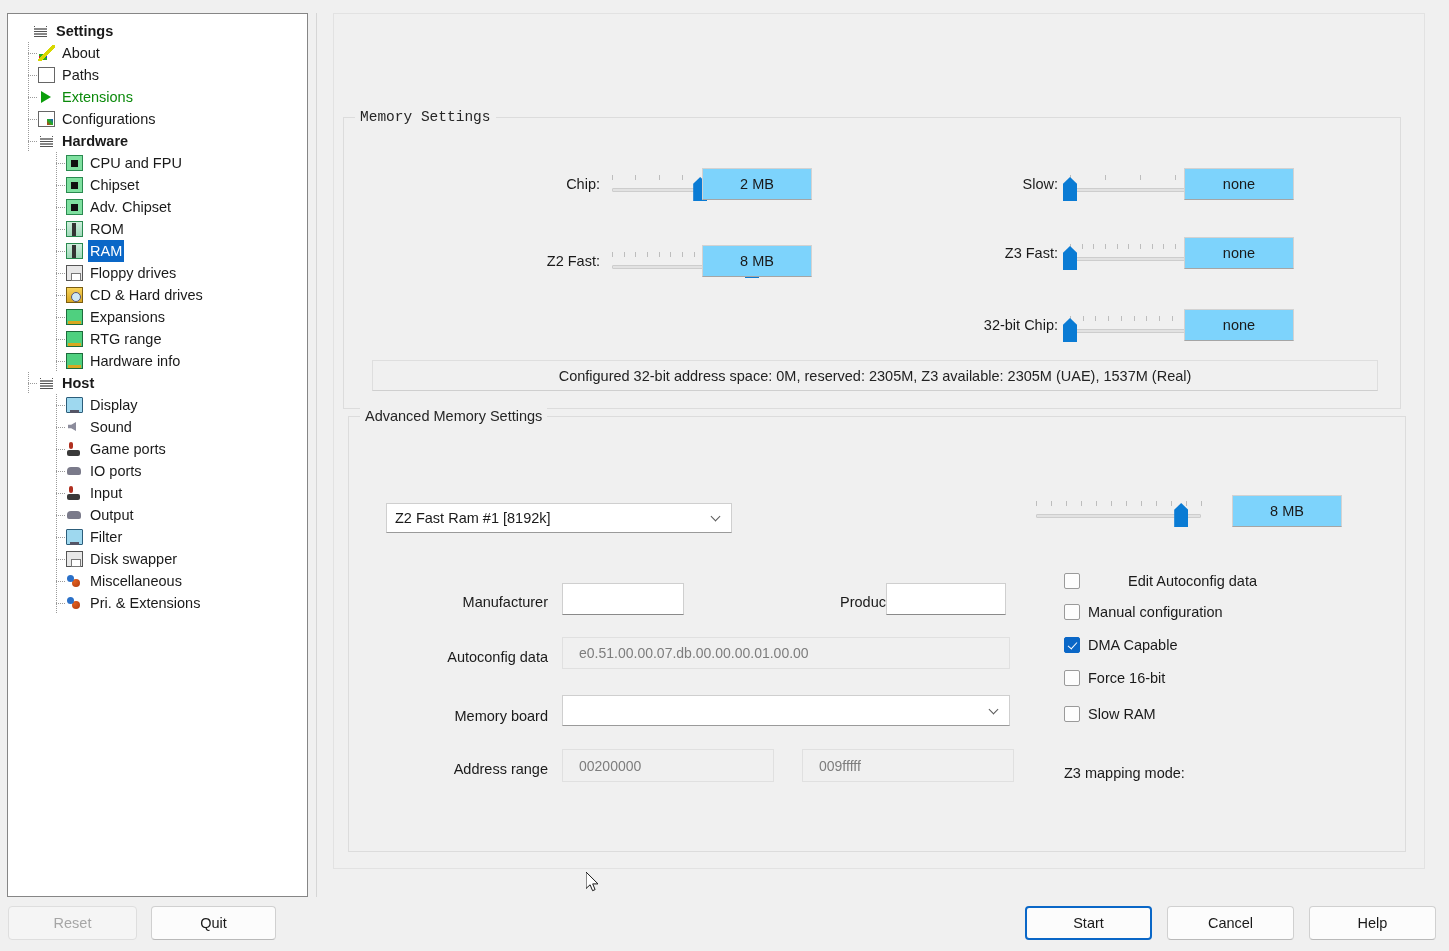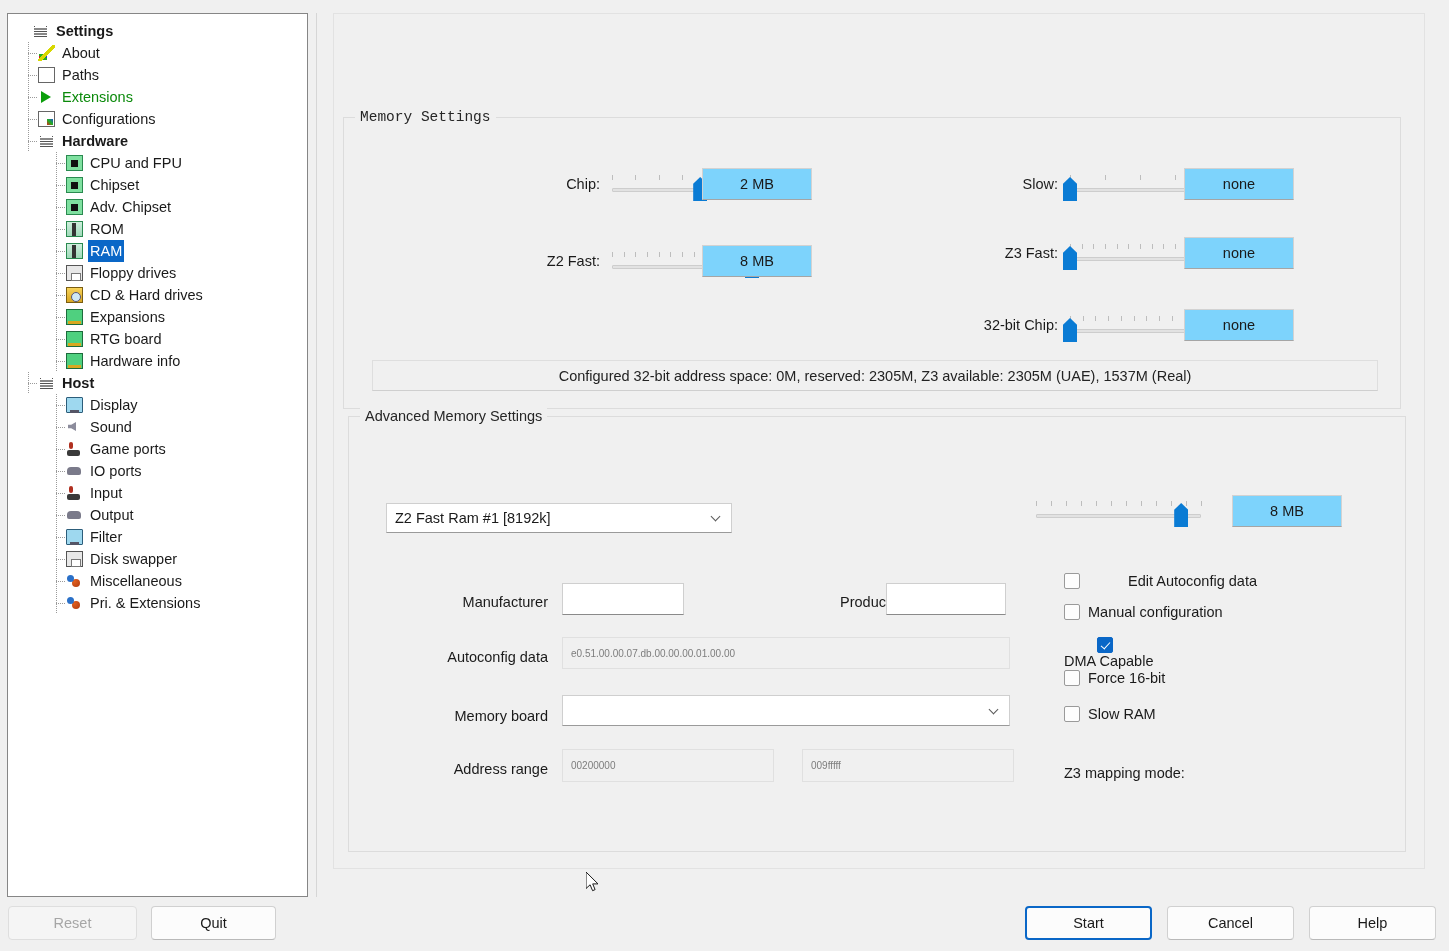--- a/index.html
+++ b/index.html
@@ -184,22 +184,22 @@
     transform: rotate(45deg);
   }
 
   .fieldlabel {
     position: absolute; font-size: 14.5px; color: #1a1a1a;
     white-space: nowrap; text-align: right;
   }
   .textinput {
     position: absolute; background: #ffffff;
     border: 1px solid #cfcfcf; border-bottom: 1px solid #8a8a8a;
-    font-size: 10px; color: #1a1a1a;
-    display: flex; align-items: center; padding: 0 8px;
+    font-size: 14px; color: #1a1a1a;
+    display: flex; align-items: center; padding: 0 16px;
   }
   .textinput.readonly {
     background: #f0f0f0; border: 1px solid #e0e0e0;
     color: #7d7d7d;
   }
 
   
   .cbrow {
     position: absolute; display: flex; align-items: center;
     font-size: 14.5px; color: #1a1a1a; cursor: default;
@@ -309,21 +309,21 @@
           <span class="tlabel">CD &amp; Hard drives</span>
         </div>
         <div class="tree-row" style="padding-left: 40px;">
           <span class="connector"></span>
           <span class="ico ic-card"></span>
           <span class="tlabel">Expansions</span>
         </div>
         <div class="tree-row" style="padding-left: 40px;">
           <span class="connector"></span>
           <span class="ico ic-card"></span>
-          <span class="tlabel">RTG board</span>
+          <span class="tlabel">RTG range</span>
         </div>
         <div class="tree-row" style="padding-left: 40px;">
           <span class="connector"></span>
           <span class="ico ic-card"></span>
           <span class="tlabel">Hardware info</span>
         </div>
         <div class="tree-row" style="padding-left: 12px;">
           <span class="connector"></span>
           <span class="ico ic-stack"></span>
           <span class="tlabel bold">Host</span>
@@ -544,21 +544,21 @@
       <div class="textinput readonly" style="left:468px; top:735px; width:212px; height:33px;">009fffff</div>
 
       <div class="cbrow" style="left:730px; top:559px;gap:40px;">
         <span class="cbbox"></span>
         <span>Edit Autoconfig data</span>
       </div>
       <div class="cbrow" style="left:730px; top:590px;">
         <span class="cbbox"></span>
         <span>Manual configuration</span>
       </div>
-      <div class="cbrow" style="left:730px; top:623px;flex-direction:column;">
+      <div class="cbrow" style="left:730px; top:623px;">
         <span class="cbbox checked"></span>
         <span>DMA Capable</span>
       </div>
       <div class="cbrow" style="left:730px; top:656px;">
         <span class="cbbox"></span>
         <span>Force 16-bit</span>
       </div>
       <div class="cbrow" style="left:730px; top:692px;">
         <span class="cbbox"></span>
         <span>Slow RAM</span>

